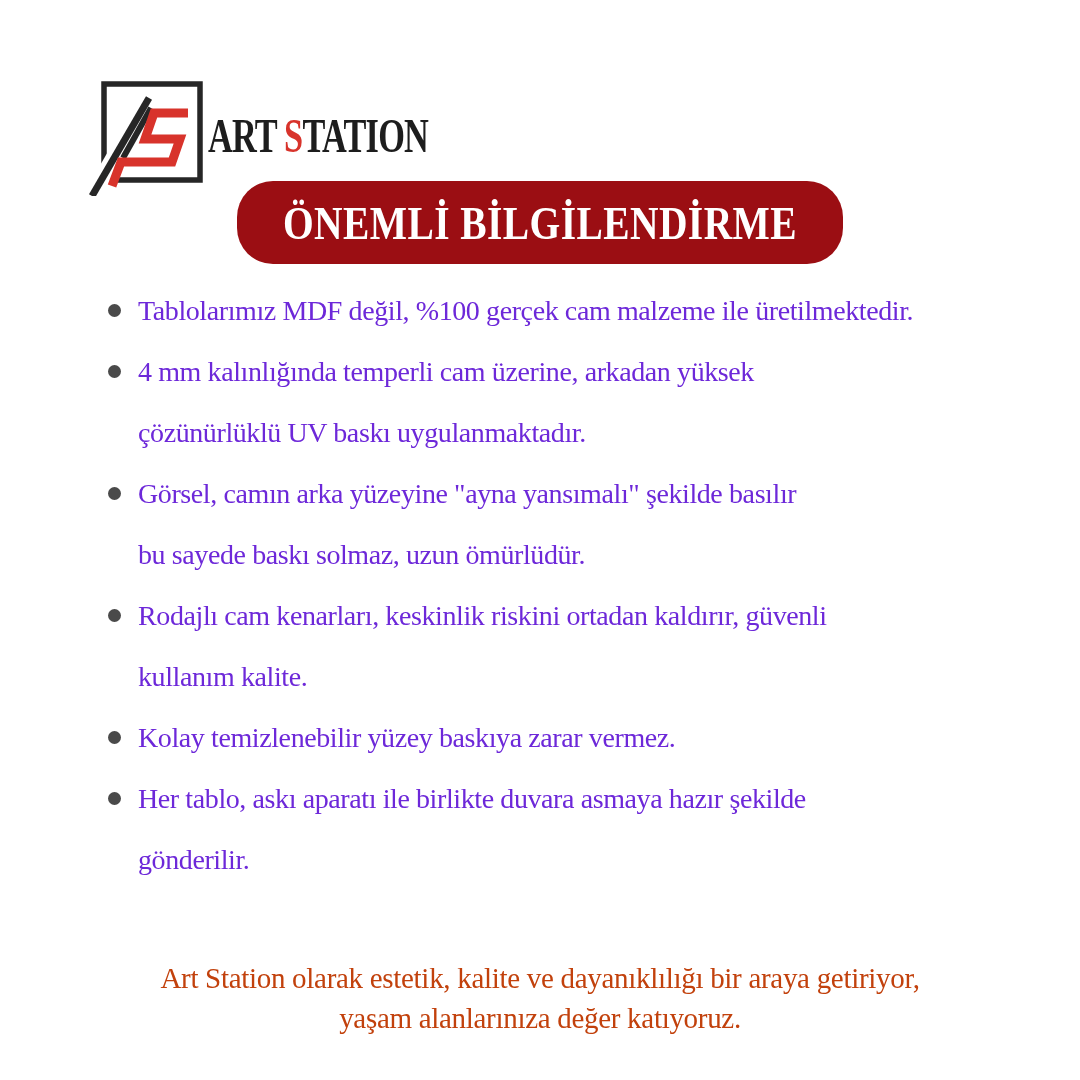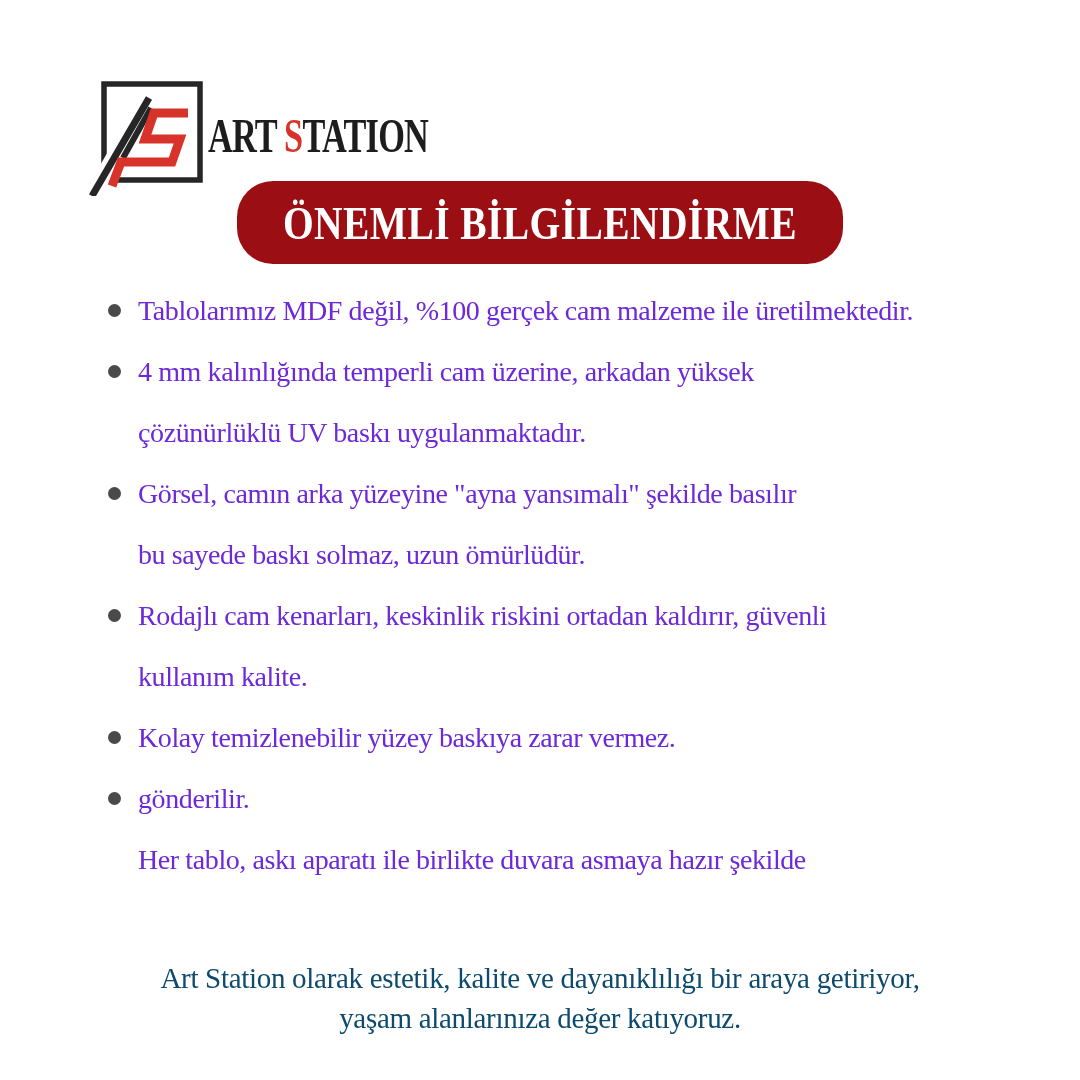--- a/index.html
+++ b/index.html
@@ -82,21 +82,21 @@
     white-space: nowrap;
   }
 
   
   .footer {
     position: absolute;
     left: 0;
     right: 0;
     top: 958px;
     text-align: center;
-    color: #0c4a6e;
+    color: #c2410c;
     font-size: 29px;
     line-height: 40px;
     letter-spacing: -0.3px;
   }
 </style>
 </head>
 <body>
 
 <div class="page">
 
@@ -147,22 +147,22 @@
       <div class="bline">kullanım kalite.</div>
     </div>
 
     <div class="bullet-item">
       <span class="dot"></span>
       <div class="bline">Kolay temizlenebilir yüzey baskıya zarar vermez.</div>
     </div>
 
     <div class="bullet-item">
       <span class="dot"></span>
+      <div class="bline">Her tablo, askı aparatı ile birlikte duvara asmaya hazır şekilde</div>
       <div class="bline">gönderilir.</div>
-      <div class="bline">Her tablo, askı aparatı ile birlikte duvara asmaya hazır şekilde</div>
     </div>
 
   </div>
 
   <div class="footer">
     <div>Art Station olarak estetik, kalite ve dayanıklılığı bir araya getiriyor,</div>
     <div>yaşam alanlarınıza değer katıyoruz.</div>
   </div>
 
 </div>

